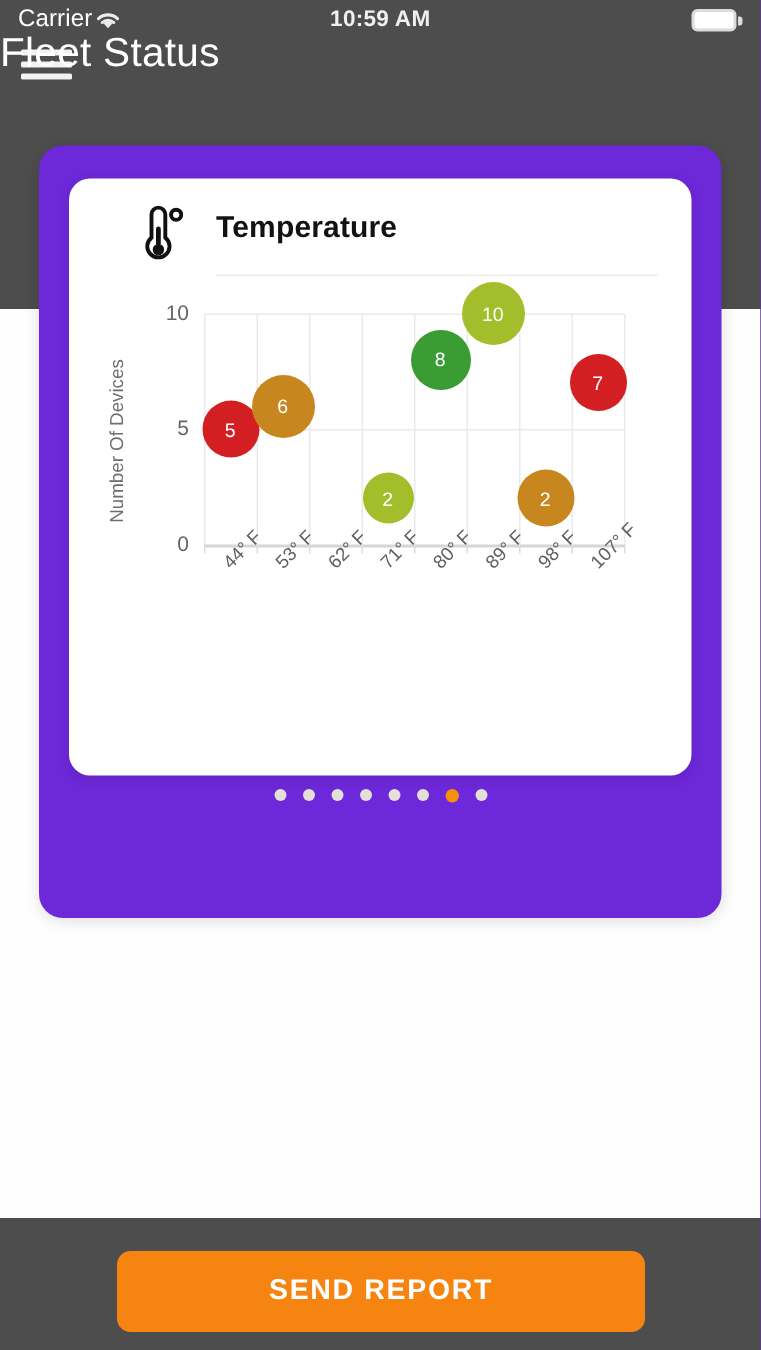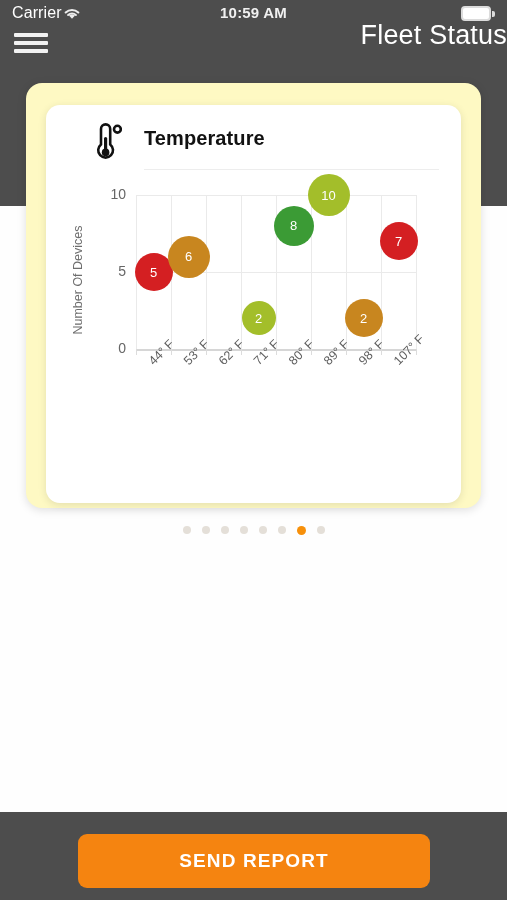--- a/index.html
+++ b/index.html
@@ -40,39 +40,39 @@
   }
 
   .hamburger {
     position:absolute; left:14px; top:30px; width:34px; height:26px;
     display:flex; flex-direction:column; justify-content:space-between;
     padding:3px 0; cursor:pointer;
   }
   .hamburger span { display:block; height:4px; background:#f2f2f2; border-radius:1px; }
 
   .nav-title {
-    position:absolute; left:0; top:20px; width:507px; text-align:right;
+    position:absolute; left:0; top:20px; width:507px; text-align:left;
     font-size:27px; color:#fff; font-weight:400; letter-spacing:.2px;
   }
   .total-batteries {
     position:absolute; left:0; top:77px; width:507px; text-align:center;
     font-size:18px; font-style:italic; font-weight:bold;
     color:#efefef; letter-spacing:.3px;
   }
 
   
   .body-white {
     position:absolute; left:0; top:206px; width:507px; height:606px;
     background:#fefefe;
   }
 
   
   .card-outer {
-    position:absolute; left:26px; top:83px; width:455px; height:425px;
-    background:#fef9c3; border-radius:16px;
+    position:absolute; left:26px; top:97px; width:455px; height:515px;
+    background:#6d28d9; border-radius:16px;
     box-shadow:0 2px 10px rgba(0,0,0,.13);
   }
   
   .card-inner {
     position:absolute; left:20px; top:22px; width:415px; height:398px;
     background:#fff; border-radius:14px;
     box-shadow:0 2px 9px rgba(0,0,0,.11);
     overflow:hidden;
   }
 

